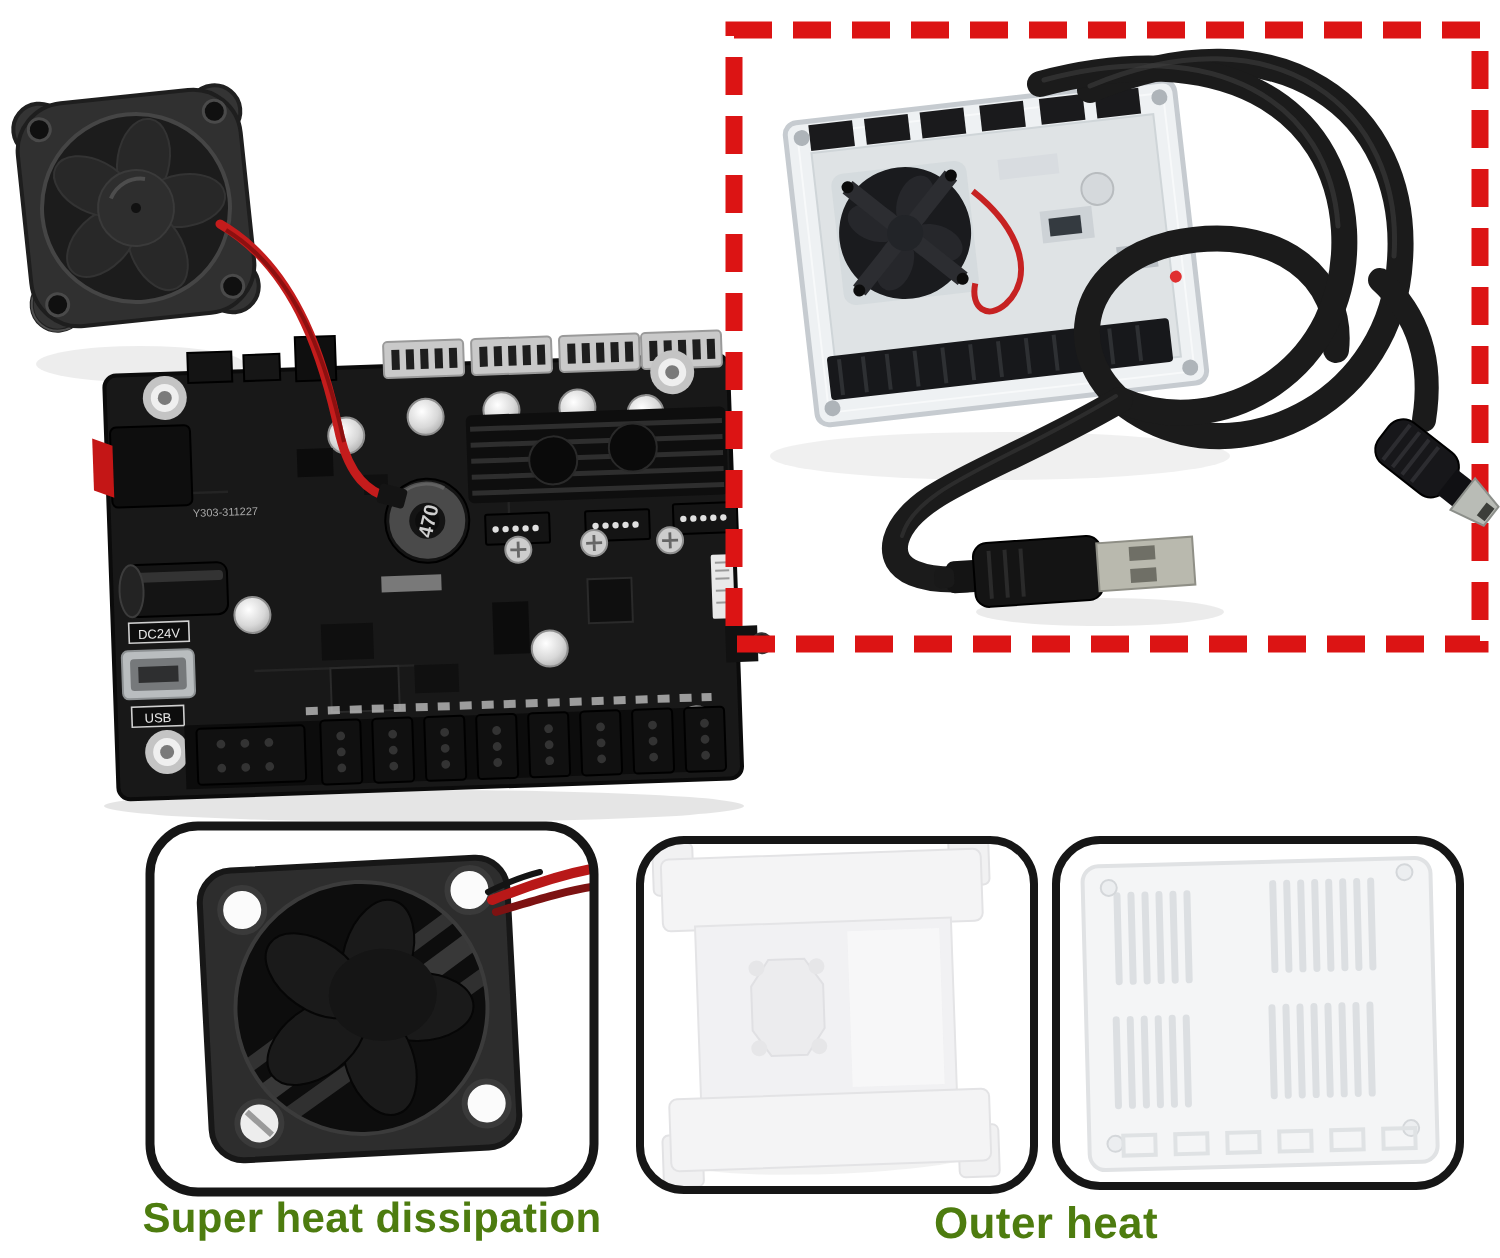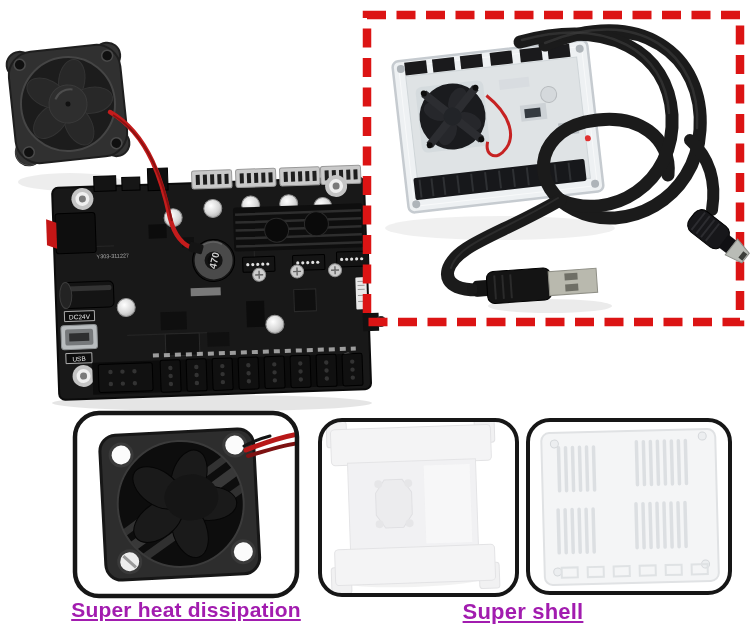--- a/index.html
+++ b/index.html
@@ -1,20 +1,20 @@
 <!DOCTYPE html>
 <html><head>
 <meta charset="utf-8">
 <style>
   html,body{margin:0;padding:0;background:#ffffff;}
   #canvas{position:relative;width:750px;height:629px;background:#ffffff;overflow:hidden;
           font-family:"Liberation Sans",sans-serif;}
   #scene{position:absolute;left:0;top:0;}
-  .callout-label{position:absolute;font-weight:bold;color:#a21caf;text-align:center;
-                 letter-spacing:.2px;font-family:"Liberation Sans",sans-serif;text-decoration:underline;}
+  .callout-label{position:absolute;font-weight:bold;color:#4d7c0f;text-align:center;
+                 letter-spacing:.2px;font-family:"Liberation Sans",sans-serif;}
   #heat-label{left:69px;top:598px;width:234px;font-size:21px;}
   #shell-label{left:413px;top:599px;width:220px;font-size:22px;}
   svg text{font-family:"Liberation Sans",sans-serif;}
 </style>
 </head>
 <body>
 
 <div id="canvas">
 <svg id="scene" width="750" height="629" viewBox="0 0 750 629">
   <defs>
@@ -377,14 +377,14 @@
           <rect x="664" y="566" width="16" height="10"></rect>
               <rect x="690" y="566" width="16" height="10"></rect>
         </g>
       </g>
     </g>
     <rect x="528" y="420" width="202" height="173" rx="22" fill="none" stroke="#161616" stroke-width="4"></rect>
   </g>
 </svg>
 
 <div id="heat-label" class="callout-label">Super heat dissipation</div>
-<div id="shell-label" class="callout-label">Super shell</div>
+<div id="shell-label" class="callout-label">Outer heat</div>
 </div>
 
 </body></html>

